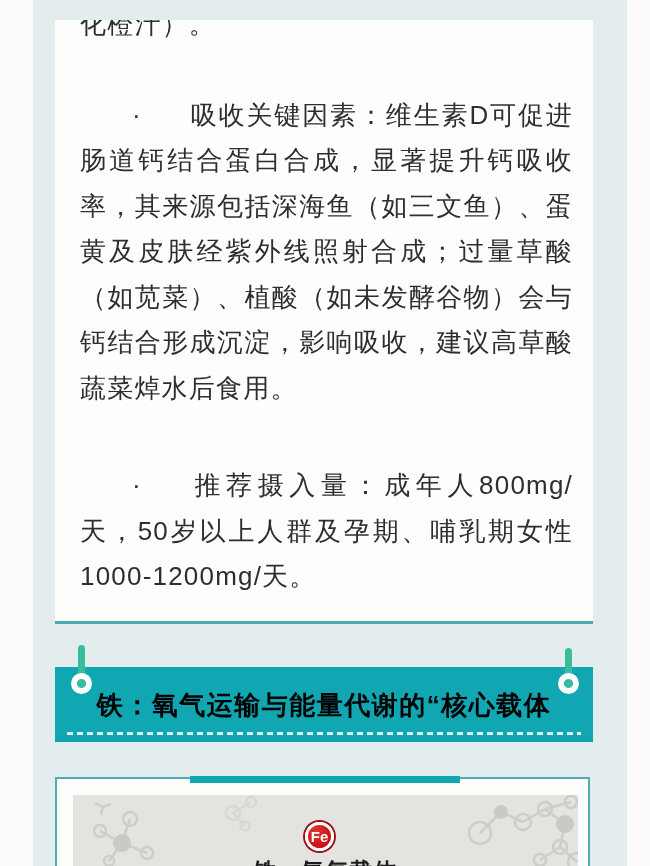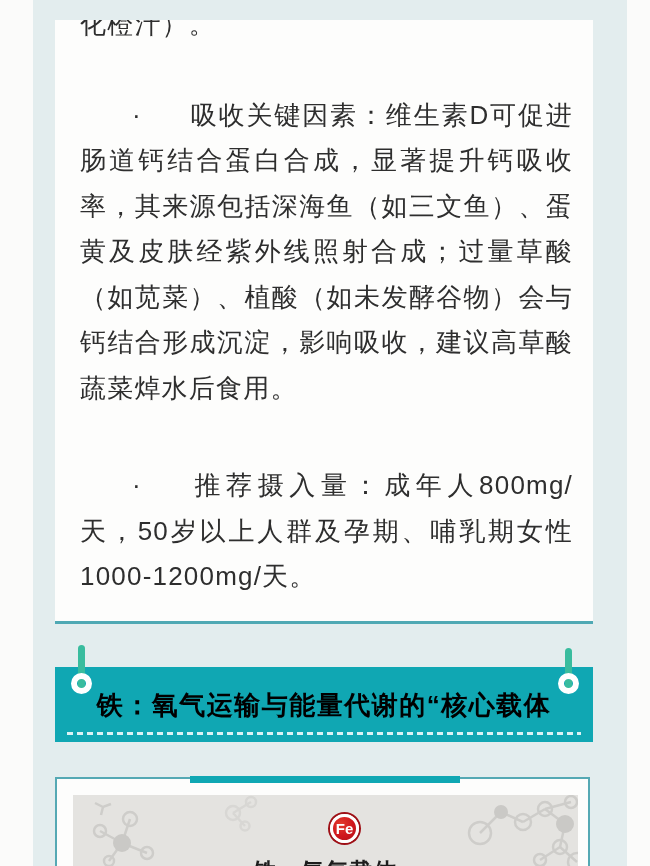--- a/index.html
+++ b/index.html
@@ -63,25 +63,25 @@
   }
   .mol-panel{
     position:absolute;left:16px;top:16px;width:505px;height:71px;
     background:#e4e3e0;overflow:hidden;
   }
   .mol-svg{position:absolute;left:0;top:0;opacity:.8;}
   .mol-svg circle.o{fill:none;stroke:#c9c8c5;stroke-width:2.5px;}
   .mol-svg circle.f{fill:#c4c3c0;stroke:none;}
   .mol-svg line,.mol-svg path{stroke:#c9c8c5;stroke-width:2.5px;fill:none;}
   .fe-badge{
-    position:absolute;left:232px;top:19px;width:23px;height:23px;
+    position:absolute;left:232px;top:27px;width:23px;height:23px;
     border:3px solid #ffffff;border-radius:50%;
     background:radial-gradient(circle at 35% 30%,#e23a2c 0%,#cf161d 55%,#b31119 100%);
     box-shadow:0 0 0 2px #9e1016;
-    text-align:center;z-index:2;margin-left:25px;
+    text-align:center;z-index:2;
   }
   .fe-badge span{
     color:#ffffff;font-weight:bold;font-size:15px;line-height:23px;letter-spacing:0;
   }
   .iron-caption{
     position:absolute;left:0;top:61px;width:100%;text-align:center;
     color:#1c1c1c;font-size:23px;font-weight:bold;letter-spacing:1px;white-space:nowrap;
   }
 </style>
 </head>

